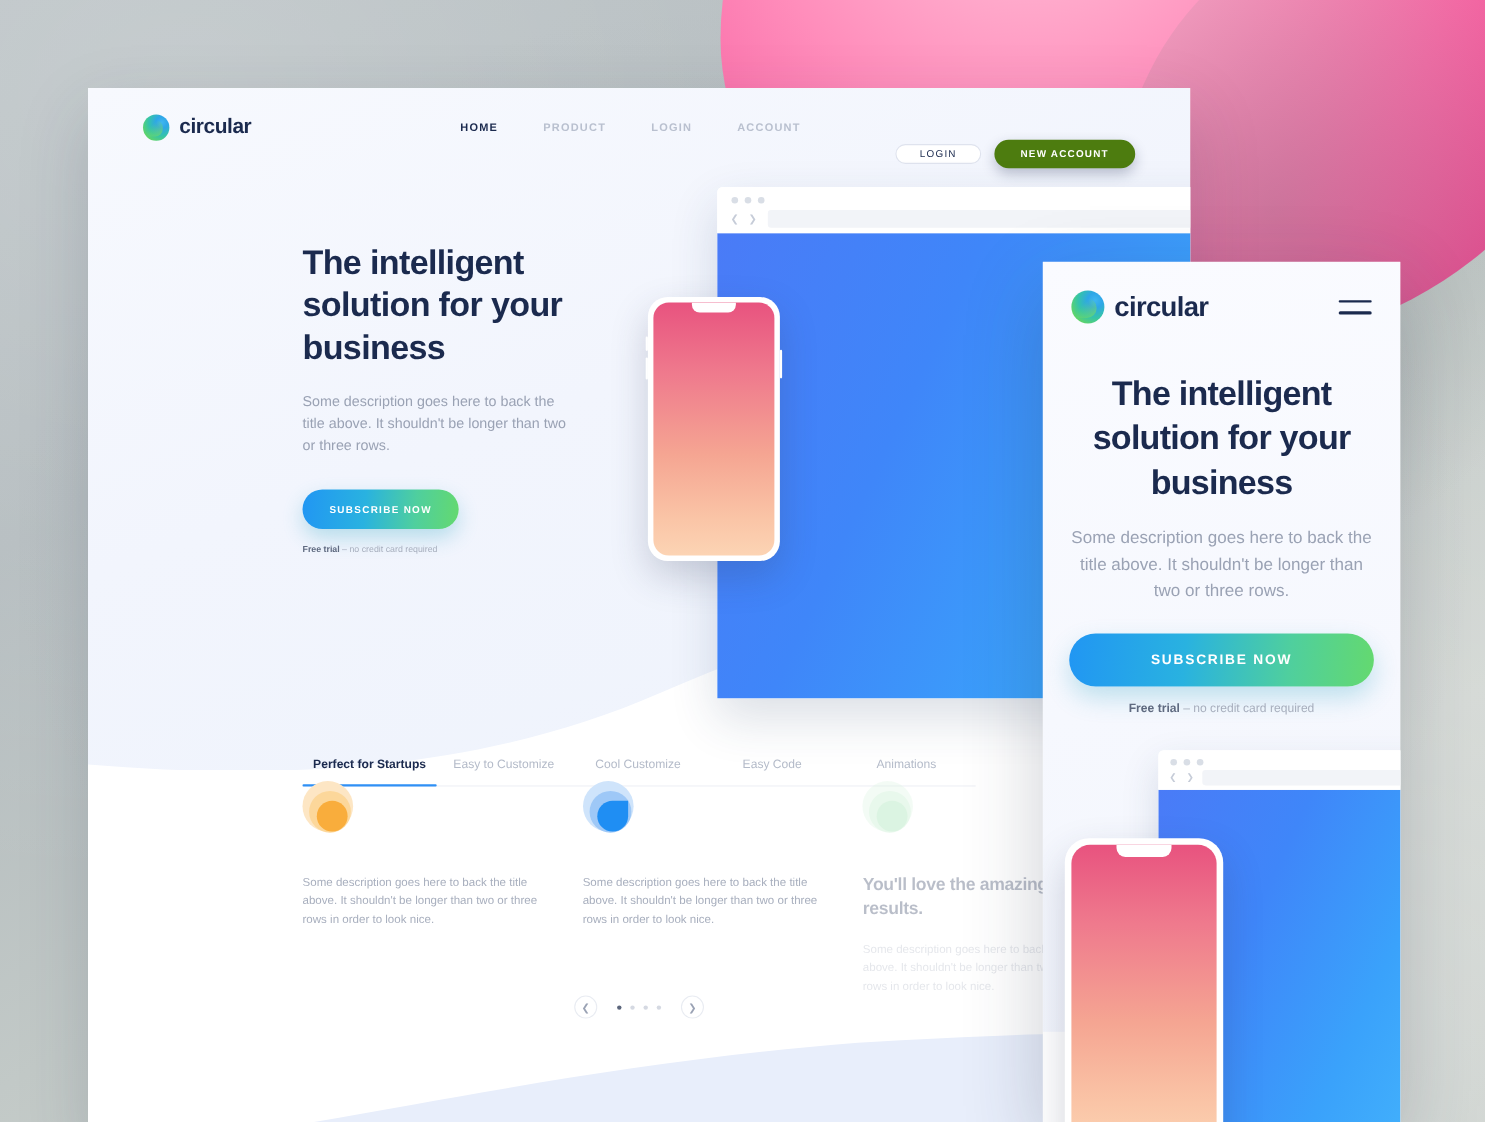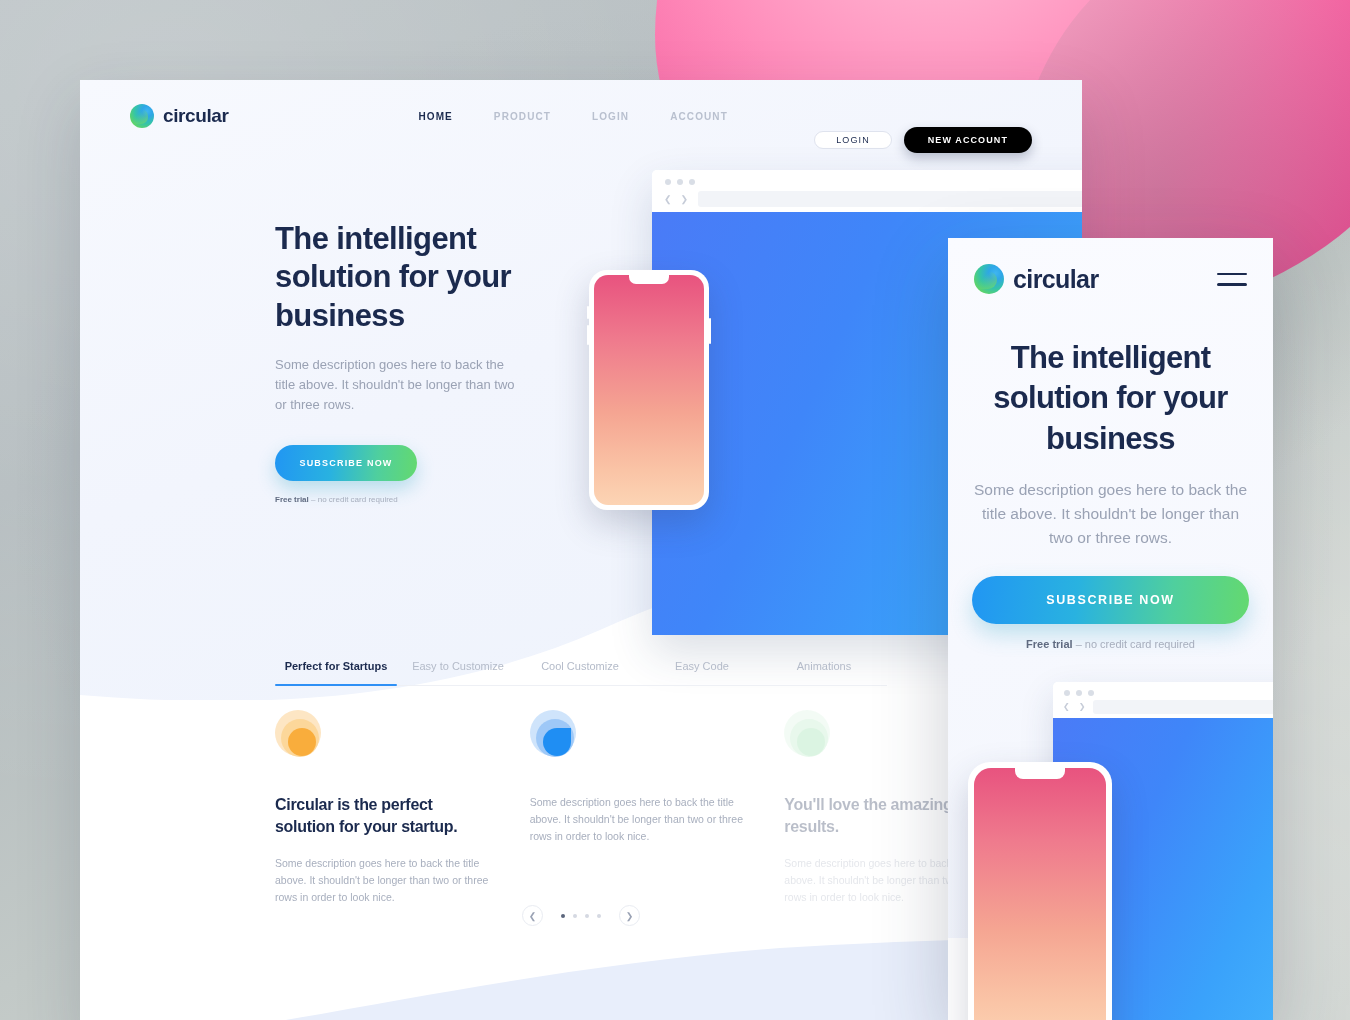--- a/index.html
+++ b/index.html
@@ -98,21 +98,21 @@
   }
   .dk-nav a.active{ color:#1b2a4e; }
   .dk-actions{ margin-left:auto; display:flex; align-items:center; gap:12px; }
   .btn-login{
     border:1px solid #dfe3ee;background:#fff;border-radius:20px;
     padding:3px 21px;font-size:9px;font-weight:400;letter-spacing:1.1px;color:#1b2a4e;
     cursor:pointer;
     margin-top:48px;
   }
   .btn-new{
-    border:none;background:#000000;border-radius:20px;
+    border:none;background:#4d7c0f;border-radius:20px;
     padding:8px 24px;font-size:9px;font-weight:700;letter-spacing:1.1px;color:#fff;
     cursor:pointer; box-shadow:0 5px 12px rgba(29,43,79,.28);margin-top:48px;
   }
 
   
   .dk-hero{
     position:absolute; left:195px; top:140px; width:300px;
   }
   .dk-h1{
     font-size:31px;line-height:1.24;font-weight:700;color:#1b2a4e;letter-spacing:-.6px;
@@ -165,21 +165,21 @@
     position:absolute;left:50%;top:0;transform:translateX(-50%);
     width:40px;height:9px;background:#fff;border-radius:0 0 7px 7px;
   }
   .mock-phone .sb{position:absolute;background:#fff;border-radius:2px;}
   .sb1{left:-2px;top:36px;width:2px;height:13px}
   .sb2{left:-2px;top:55px;width:2px;height:20px}
   .sb3{right:-2px;top:48px;width:2px;height:26px}
 
   
   .tabs{
-    position:absolute; left:195px; top:580px; width:612px;
+    position:absolute; left:195px; top:609px; width:612px;
     display:flex; border-bottom:1px solid #eef0f5;
   }
   .tab{
     font-size:11px;color:#b4bbc9;padding:0 0 13px 0;width:122px;text-align:center;
     cursor:pointer;position:relative;
   }
   .tab.active{color:#1b2a4e;font-weight:700;}
   .tab.active::after{
     content:"";position:absolute;left:0;bottom:-1px;width:100%;height:2px;
     background:#2f90f5;border-radius:2px;
@@ -371,21 +371,20 @@
       <div class="tab">Animations</div>
     </div>
 
     <div class="cards">
       <div class="card">
         <div class="c-icon icon-orange">
           <span class="big"></span>
             <span class="mid"></span>
             <span class="small"></span>
         </div>
-        <div class="c-title">Circular is the perfect solution for your startup.</div>
         <div class="c-desc">Some description goes here to back the title above. It shouldn't be longer than two or three rows in order to look nice.</div>
       </div>
       <div class="card">
         <div class="c-icon icon-blue">
           <span class="big"></span>
             <span class="mid"></span>
             <span class="small"></span>
         </div>
         <div class="c-desc">Some description goes here to back the title above. It shouldn't be longer than two or three rows in order to look nice.</div>
       </div>

